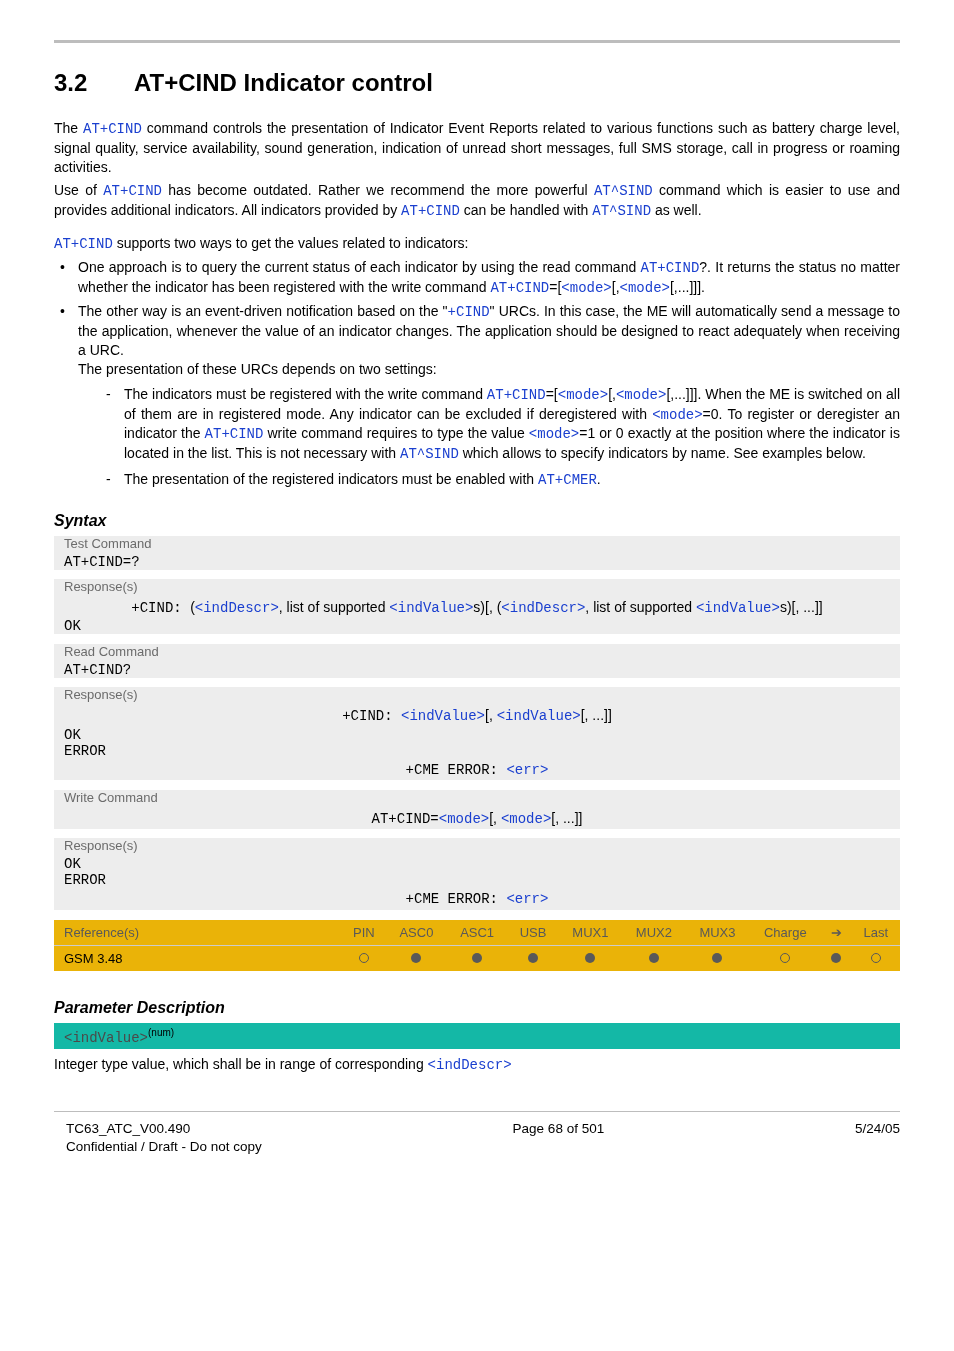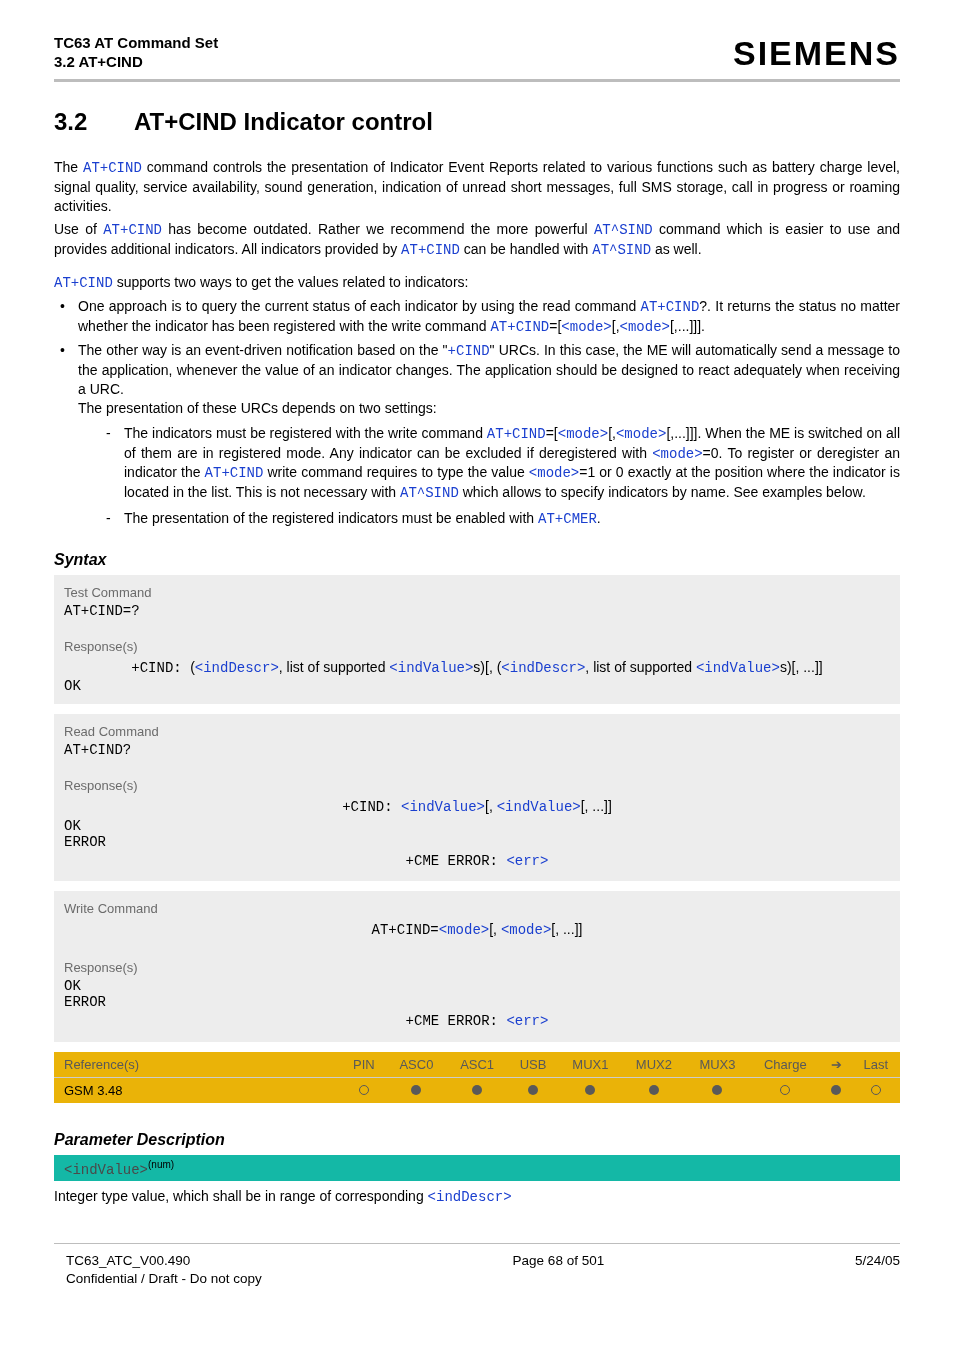--- a/index.html
+++ b/index.html
@@ -53,22 +53,22 @@
 
   ul.dashes { list-style:none; padding:0; margin: 6px 0 0 24px; }
   ul.dashes > li { position:relative; padding-left:22px; margin-bottom:6px; line-height:1.35; text-align:justify;}
   ul.dashes > li::before { content:"-"; position:absolute; left:4px; }
 
   .subhead { font-weight:bold; font-style:italic; font-size:16px; margin-top:22px; margin-bottom:6px; }
 
   .box {
     background:#ededed;
     border:0;
-    padding:10px 10px;
-    margin-bottom:0;
+    padding:0 10px;
+    margin-bottom:9px;
   }
   .box + .box { margin-top:0; }
   .box-label { color:#6b6b6b; font-size:13px; margin-bottom:3px; }
   .box .mono-line { font-family:"Courier New", Courier, monospace; font-size:14px; color:#000; }
   .box .mix-line { font-size:14px; line-height:1.45;text-align:center; }
 
   .box-group { margin-bottom:10px; }
 
   table.reftable { width:100%; border-collapse:collapse; background:#eab308; font-size:13px; }
   table.reftable td, table.reftable th { padding:5px 6px; text-align:center; color:#595959; font-weight:normal; }
@@ -90,27 +90,20 @@
     margin-top:6px;
     margin-left:12px;
   }
   .footer-col { line-height:1.35; }
 </style>
 </head>
 <body>
 
 <div class="page">
 
-  <div class="header-row">
-    <div class="header-left">
-      <span class="header-title">TC63 AT Command Set</span>
-      <span class="header-sub">3.2 AT+CIND</span>
-    </div>
-    <div class="brand">SIEMENS</div>
-  </div>
   <hr class="hr-thick">
 
   <h2 class="section">
     <span class="secno">3.2</span><span>AT+CIND   Indicator control</span>
   </h2>
 
   <div class="para-block">
     <p>
       <span>The </span><span class="mono link">AT+CIND</span><span> command controls the presentation of Indicator Event Reports related to various functions such as battery charge level, signal quality, service availability, sound generation, indication of unread short messages, full SMS storage, call in progress or roaming activities.</span>
     </p>

